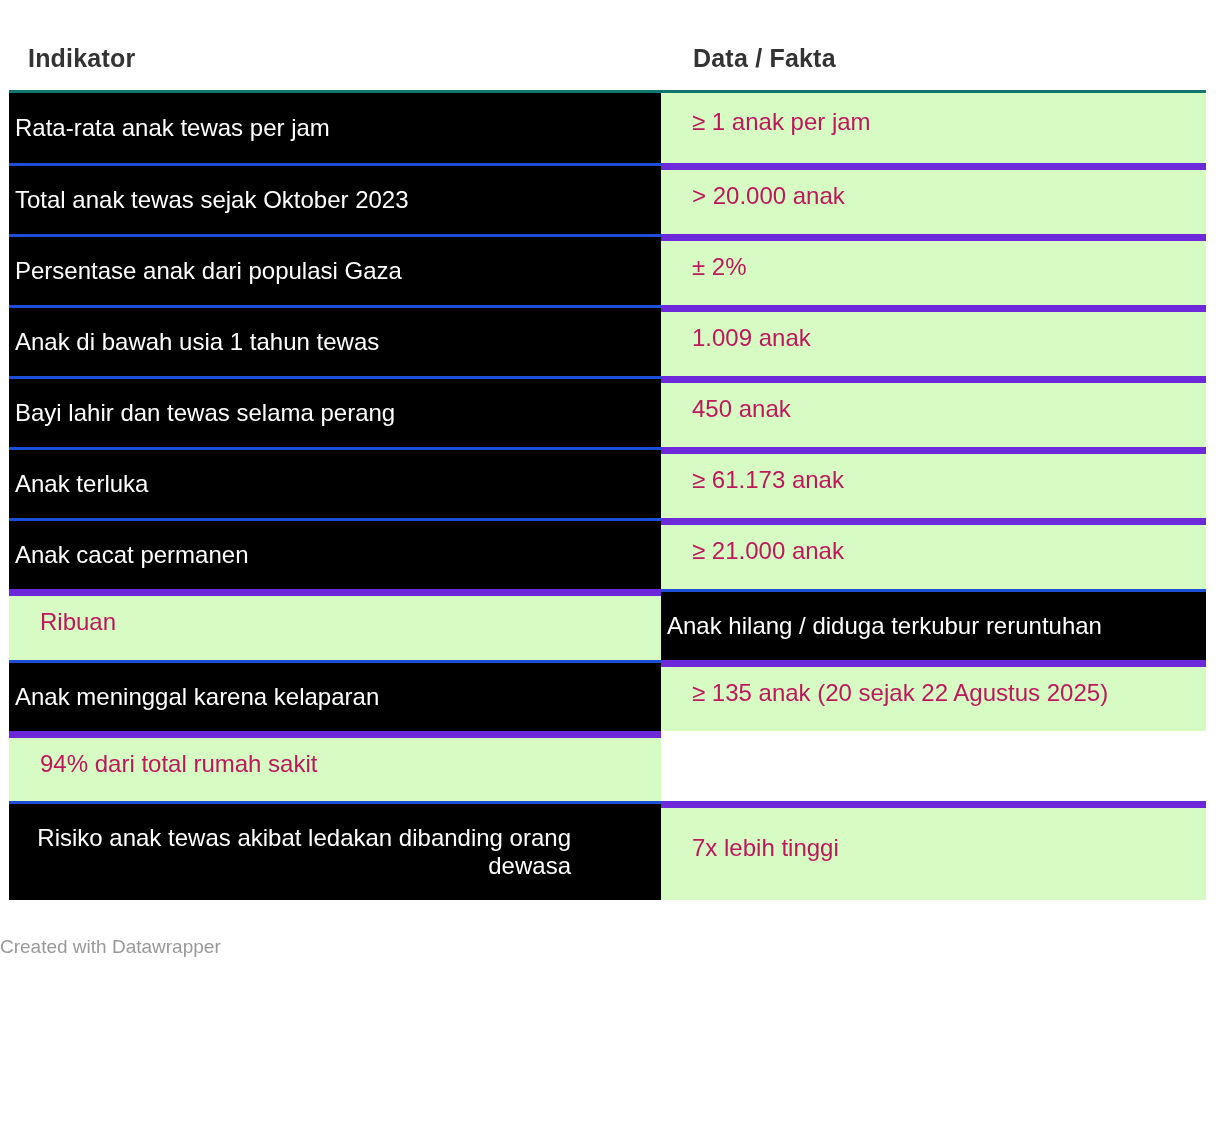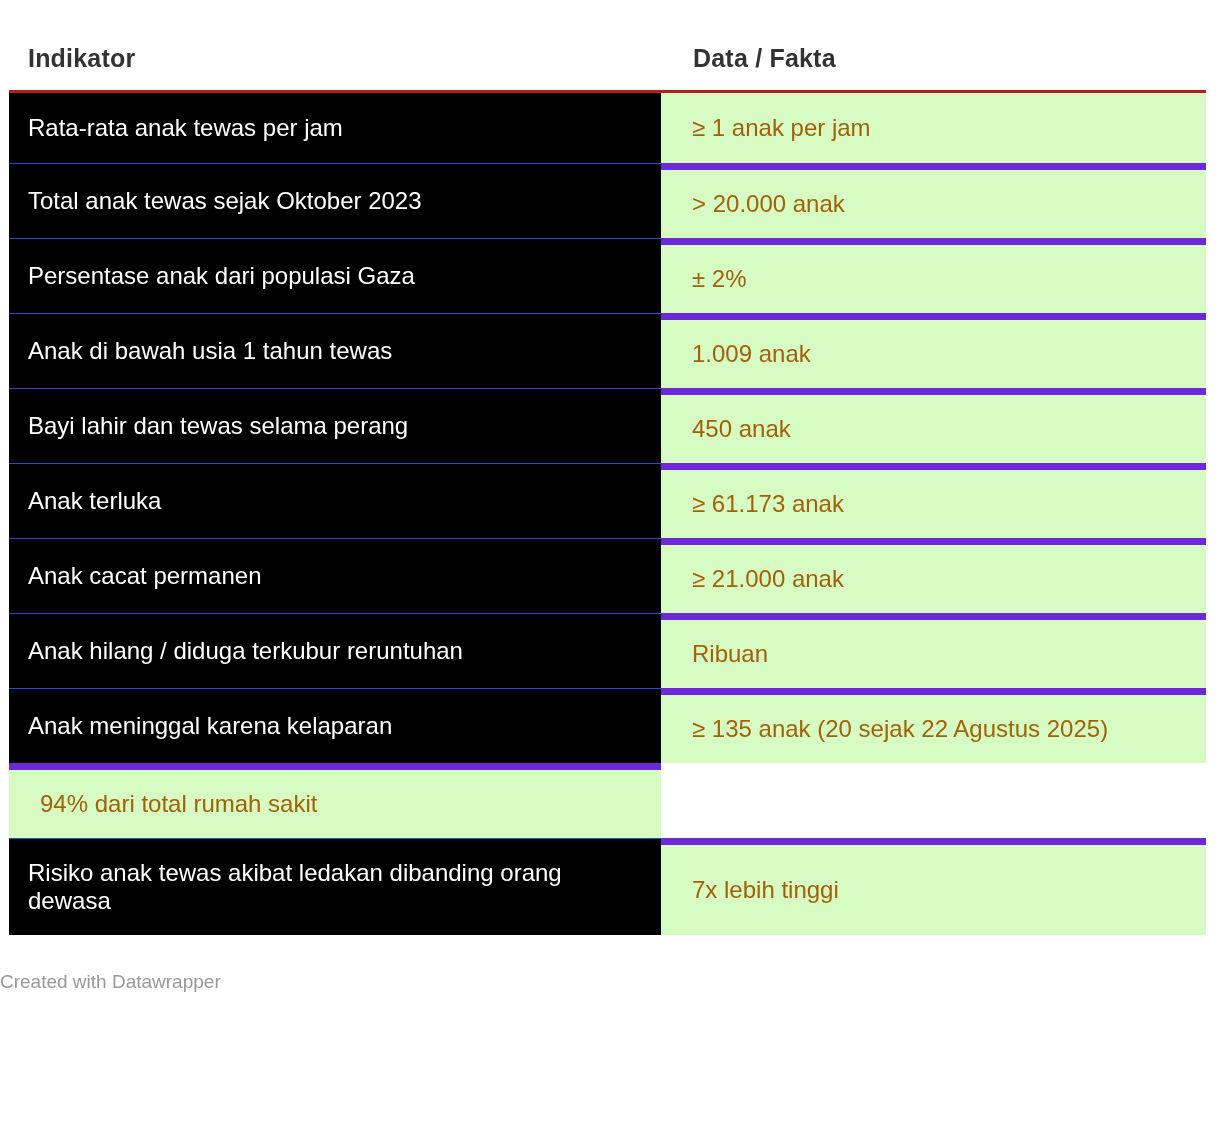--- a/index.html
+++ b/index.html
@@ -10,21 +10,21 @@
   }
   .viz {
     width: 1197px;
     margin-left: 9px;
   }
   
   .thead {
     display: grid;
     grid-template-columns: 652px 545px;
     height: 93px;
-    border-bottom: 3px solid #b91c1c;
+    border-bottom: 3px solid #0f766e;
     background: #ffffff;
   }
   .th {
     display: flex;
     align-items: flex-end;
     padding-bottom: 17px;
     font-size: 25px;
     font-weight: bold;
     color: #333333;
     letter-spacing: 0.2px;
@@ -39,28 +39,29 @@
   .cell {
     display: flex;
     align-items: center;
     min-height: 70px;
     font-size: 24px;
     line-height: 28px;
   }
   .cell.ind {
     background: #000000;
     color: #ffffff;
-    padding: 20px 90px 20px 19px;
+    padding: 20px 90px 20px 6px;
+    text-align: right;
   }
   .cell.val {
     background: #d6fbc3;
-    color: #a16207;
-    padding: 20px 20px 20px 31px;
+    color: #be185d;
+    padding: 8px 20px 20px 31px;
   }
-  .trow + .trow .cell.ind { border-top: 1px solid #1d4ed8; }
+  .trow + .trow .cell.ind { border-top: 3px solid #1d4ed8; }
   .trow + .trow .cell.val { border-top: 7px solid #6d28d9; }
   
   .credit {
     margin-top: 36px;
     font-size: 19px;
     color: #999999;
     background: #ffffff;
     cursor: pointer;
   }
 </style>
@@ -97,22 +98,22 @@
       </div>
       <div class="trow">
         <div class="cell ind">Anak terluka</div>
         <div class="cell val">≥ 61.173 anak</div>
       </div>
       <div class="trow">
         <div class="cell ind">Anak cacat permanen</div>
         <div class="cell val">≥ 21.000 anak</div>
       </div>
       <div class="trow">
+        <div class="cell val">Ribuan</div>
         <div class="cell ind">Anak hilang / diduga terkubur reruntuhan</div>
-        <div class="cell val">Ribuan</div>
       </div>
       <div class="trow">
         <div class="cell ind">Anak meninggal karena kelaparan</div>
         <div class="cell val">≥ 135 anak (20 sejak 22 Agustus 2025)</div>
       </div>
       <div class="trow">
         <div class="cell val">94% dari total rumah sakit</div>
       </div>
       <div class="trow">
         <div class="cell ind">Risiko anak tewas akibat ledakan dibanding orang dewasa</div>

